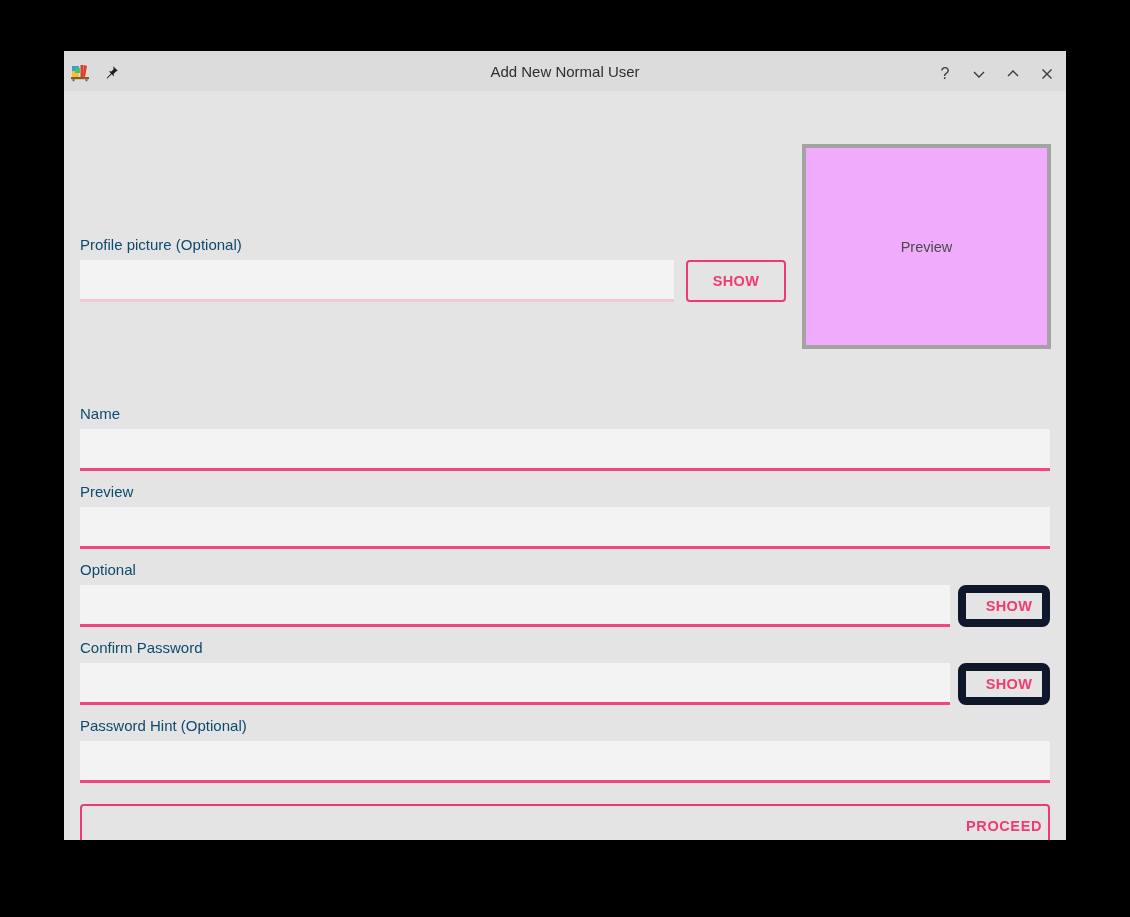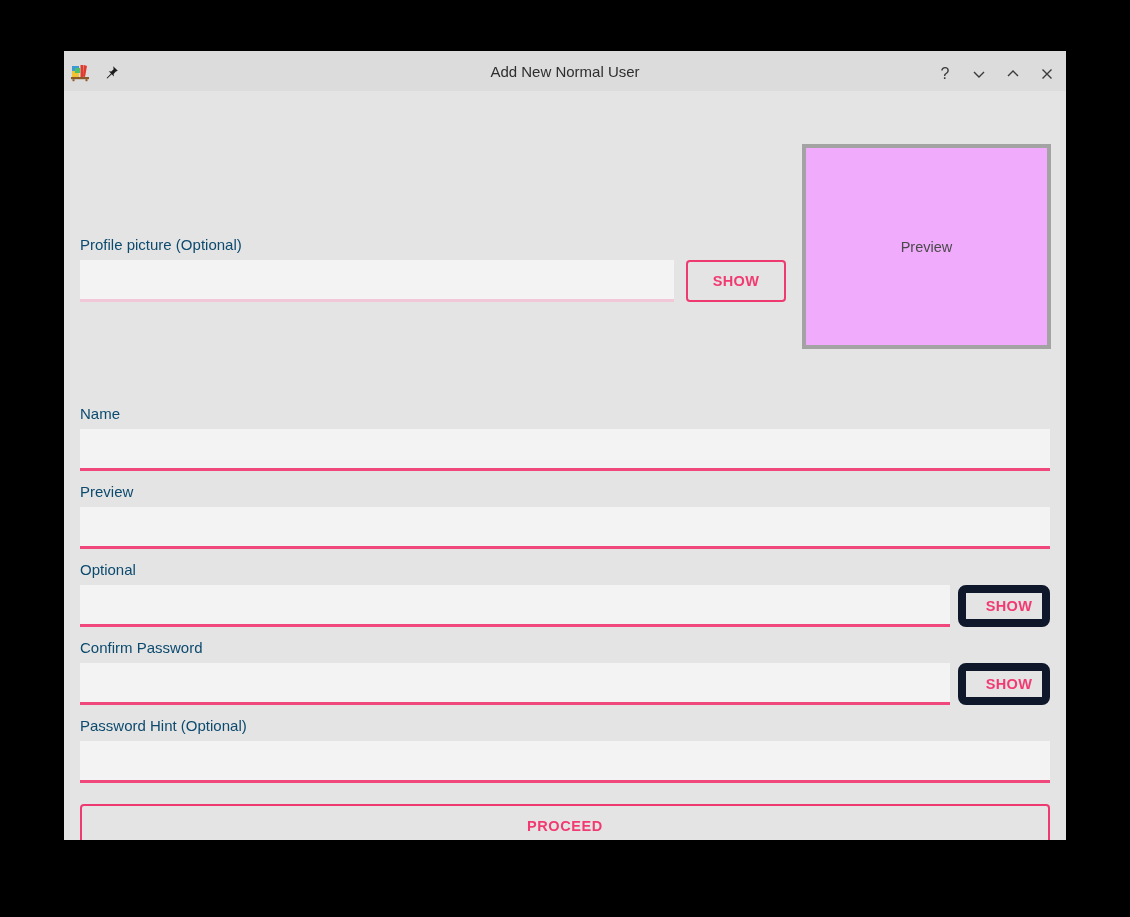--- a/index.html
+++ b/index.html
@@ -204,20 +204,21 @@
     margin-top: 2px;
     background: #e4e4e4;
     border: 2px solid #ee3a71;
     border-radius: 4px;
     color: #f23a72;
     font-weight: bold;
     font-size: 14.5px;
     letter-spacing: 0.6px;
     font-family: "Liberation Sans", sans-serif;
     cursor: pointer;
+    text-align: right;
   }
 </style>
 </head>
 <body>
 
 <div class="desktop">
 
   <div class="window">
 
     <div class="titlebar">

